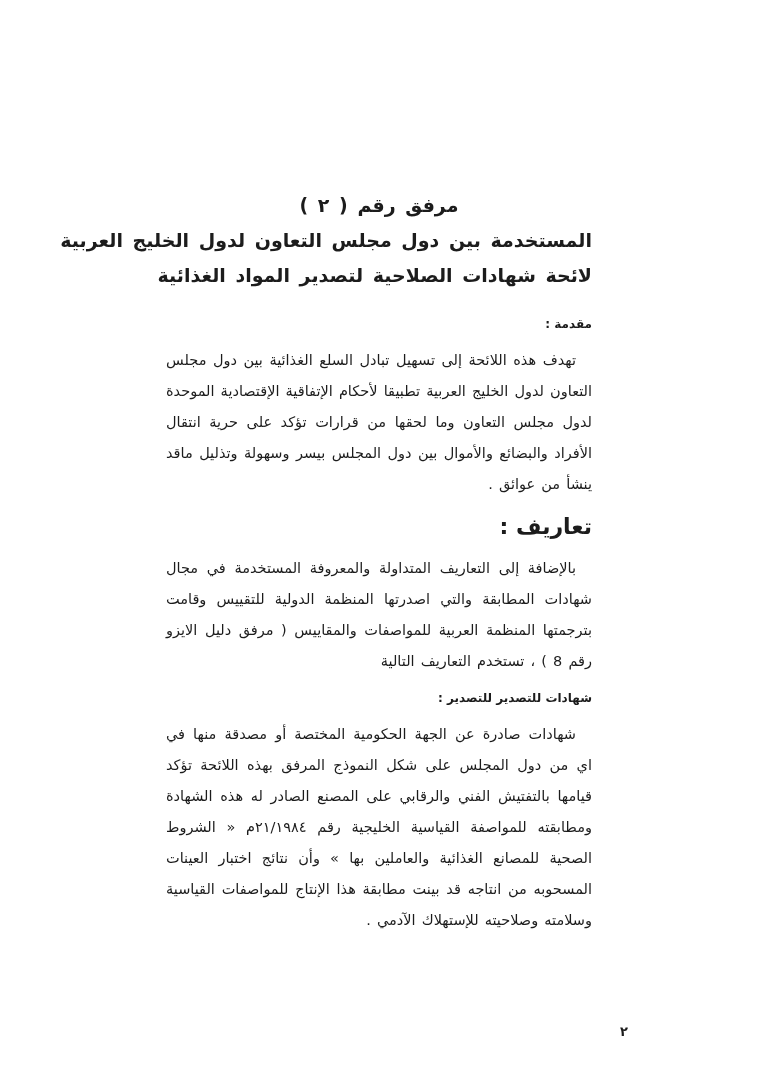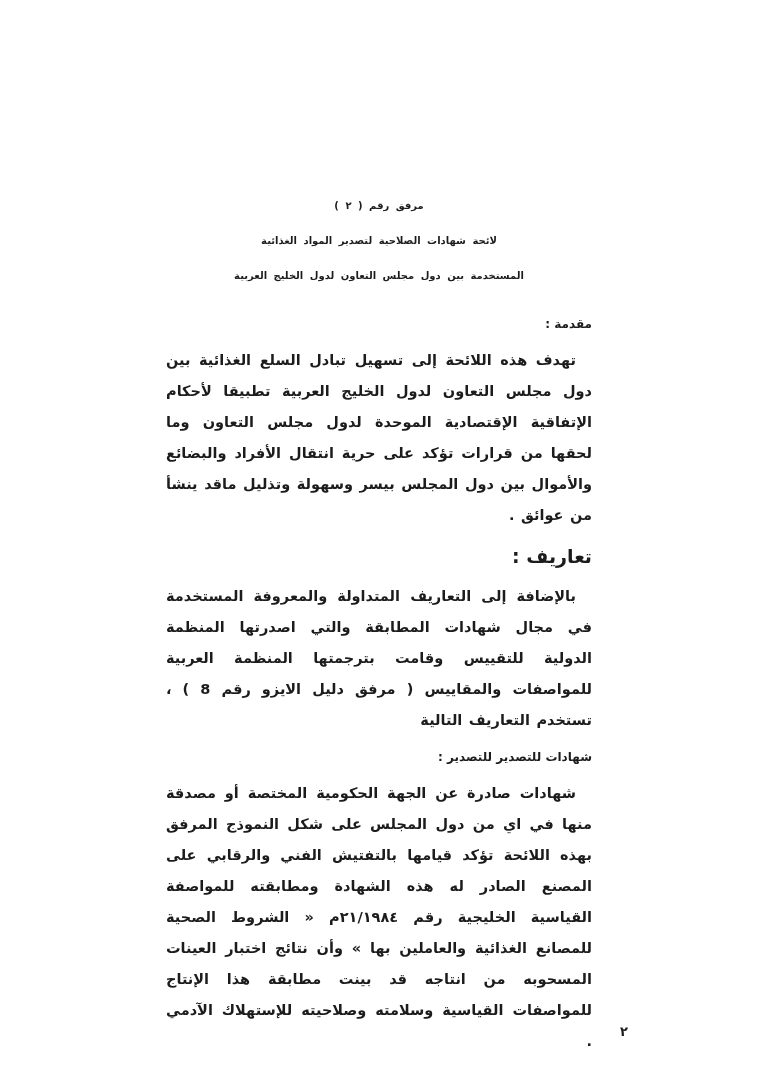--- a/index.html
+++ b/index.html
@@ -22,62 +22,61 @@
     right: 166px;
     width: 426px;
     direction: rtl;
   }
   .title-block {
     text-align: center;
     margin-bottom: 24px;
   }
   .title-line {
     font-weight: 700;
-    font-size: 10px;
+    font-size: 19px;
     line-height: 35px;
     letter-spacing: .3px;
     word-spacing: 3px;
     white-space: nowrap;
   }
   .doc-section { margin-bottom: 6px; }
   .section-heading {
     font-size: 12px;
     font-weight: 700;
     margin: 14px 0 14px;
     letter-spacing: .2px;
   }
-  .section-heading.large { font-size: 19px; }
+  .section-heading.large { font-size: 22px; }
   .section-body {
     font-size: 14.5px;
     line-height: 31px;
     text-align: justify;
     text-indent: 16px;
     word-spacing: 1.5px;
-    font-weight: bold;
   }
   .page-number {
     position: absolute;
     top: 1024px;
     left: 620px;
     font-size: 13px;
     font-weight: 700;
     direction: rtl;
   }
 </style>
 </head>
 <body>
 
 <div class="page">
 
   <div class="content">
 
     <div class="title-block">
       <div class="title-line">مرفق رقم ( ٢ )</div>
+      <div class="title-line">المستخدمة بين دول مجلس التعاون لدول الخليج العربية</div>
       <div class="title-line">لائحة شهادات الصلاحية لتصدير المواد الغذائية</div>
-      <div class="title-line">المستخدمة بين دول مجلس التعاون لدول الخليج العربية</div>
     </div>
 
     <section class="doc-section">
       <h2 class="section-heading">مقدمة :</h2>
       <p class="section-body">تهدف هذه اللائحة إلى تسهيل تبادل السلع الغذائية بين دول مجلس التعاون لدول الخليج العربية تطبيقا لأحكام الإتفاقية الإقتصادية الموحدة لدول مجلس التعاون وما لحقها من قرارات تؤكد على حرية انتقال الأفراد والبضائع والأموال بين دول المجلس بيسر وسهولة وتذليل ماقد ينشأ من عوائق .</p>
     </section>
 
     <section class="doc-section">
       <h2 class="section-heading large">تعاريف :</h2>
       <p class="section-body">بالإضافة إلى التعاريف المتداولة والمعروفة المستخدمة في مجال شهادات المطابقة والتي اصدرتها المنظمة الدولية للتقييس وقامت بترجمتها المنظمة العربية للمواصفات والمقاييس ( مرفق دليل الايزو رقم 8 ) ، تستخدم التعاريف التالية</p>

